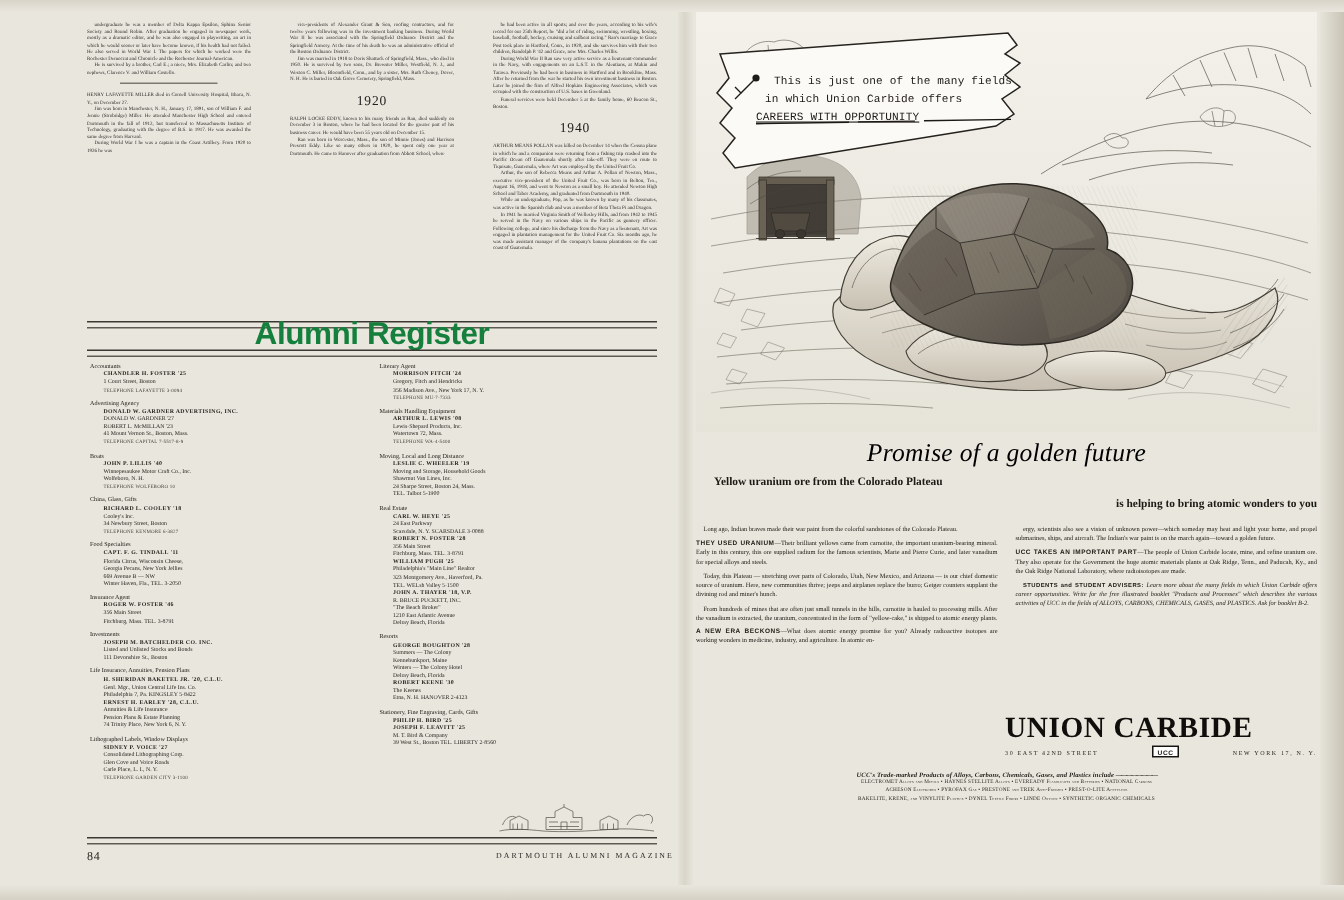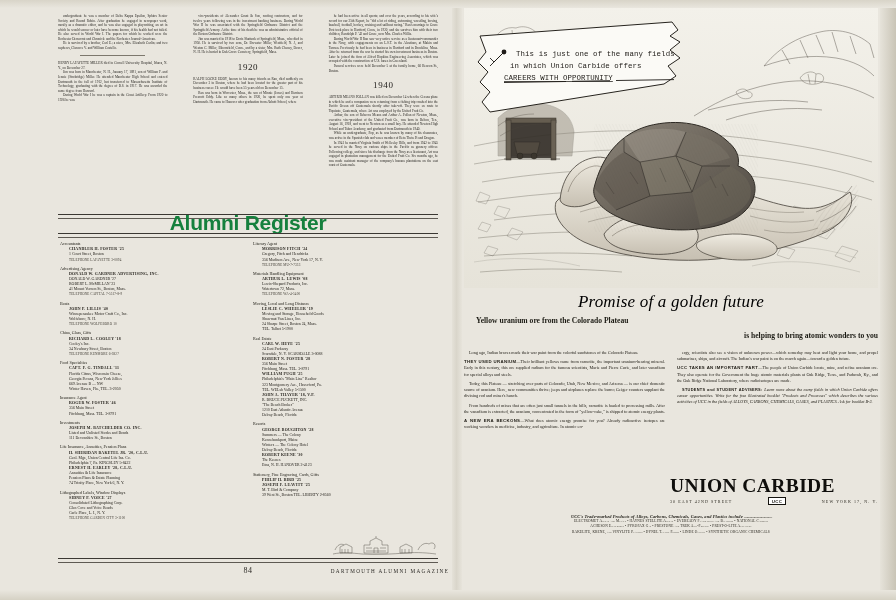--- a/index.html
+++ b/index.html
@@ -97,21 +97,21 @@
   }
   .nm{font-weight:bold;letter-spacing:.25px;}
   .tel{font-variant:small-caps;font-size:3.3px;letter-spacing:.15px;color:#403c34;}
 
   .hanover-cut{
     position:absolute;left:330px;top:536px;width:110px;height:22px;
     opacity:.8;
   }
   .footer-page{
     position:absolute;left:58px;top:566px;width:380px;
-    text-align:center;font-size:8px;color:#2b2925;letter-spacing:.5px;
+    font-size:8px;color:#2b2925;letter-spacing:.5px;
   }
   .footer-mag{
     position:absolute;left:300px;top:568px;width:180px;
     text-align:center;font-size:5.2px;letter-spacing:1.4px;
     color:#2b2925;font-variant:small-caps;
   }
 
   
   .page-right{
     position:absolute;left:462px;top:0;width:418px;height:440px;

